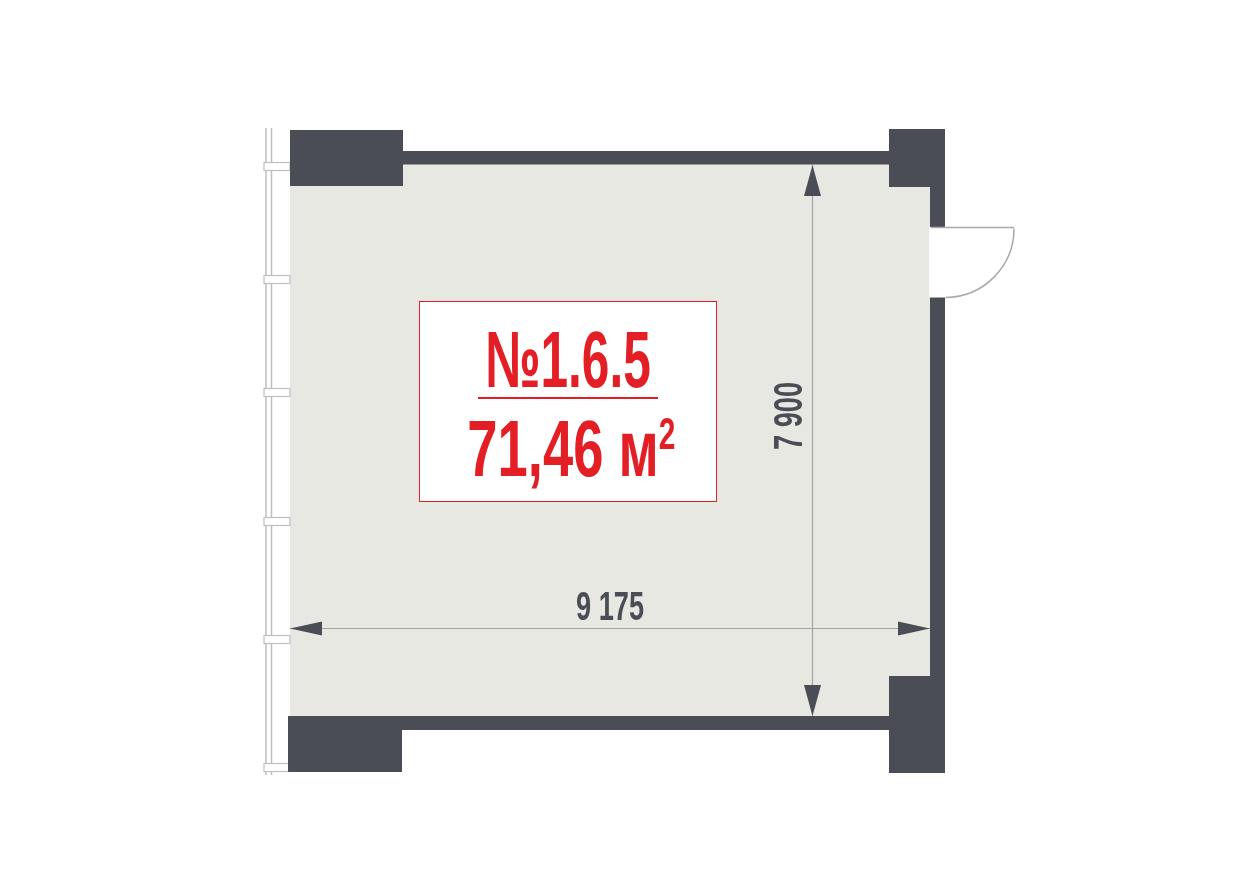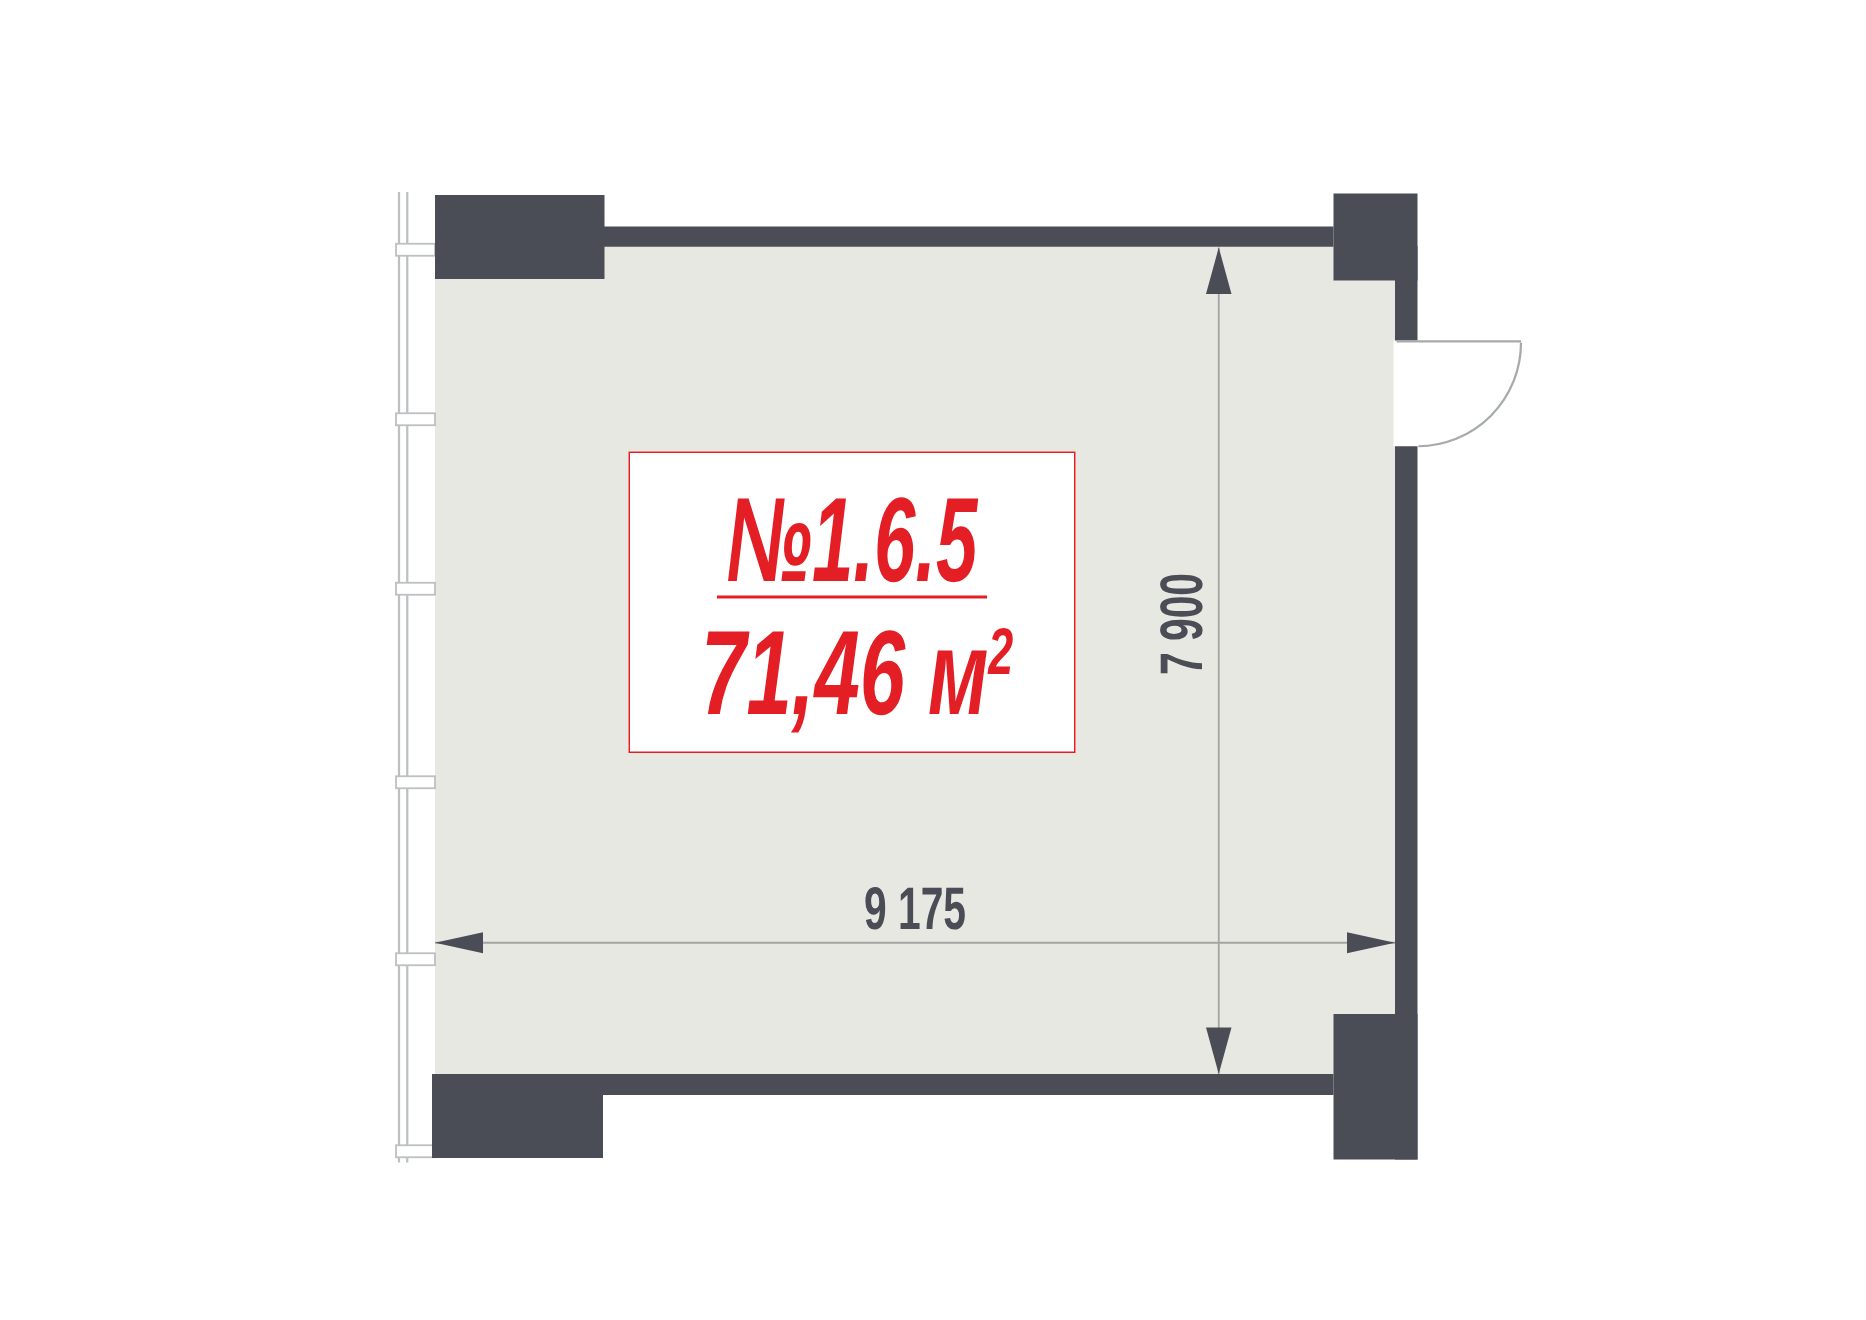--- a/index.html
+++ b/index.html
@@ -20,21 +20,21 @@
   .dim-label{
     position:absolute;width:220px;height:40px;line-height:40px;text-align:center;
     font-size:40px;font-weight:700;color:#4a4d55;white-space:nowrap;
     transform:scaleX(0.68);
   }
   .dim-label.horizontal{left:500px;top:586px;}
   .dim-label.vertical{left:678px;top:396px;transform:rotate(-90deg) scaleX(0.68);}
 
   .unit-card{
     position:absolute;left:419px;top:301px;width:298px;height:201px;
-    background:#ffffff;border:1.5px solid #e31e24;box-sizing:border-box;font-style:italic;
+    background:#ffffff;border:1.5px solid #e31e24;box-sizing:border-box;
   }
   .unit-number{
     position:absolute;top:18px;left:0;right:0;text-align:center;
     font-size:80px;line-height:80px;font-weight:700;color:#e31e24;
     white-space:nowrap;transform:scaleX(0.62);
   }
   .unit-divider{
     position:absolute;top:95px;left:50%;width:180px;margin-left:-90px;
     height:0;border-top:2px solid #e31e24;
   }

